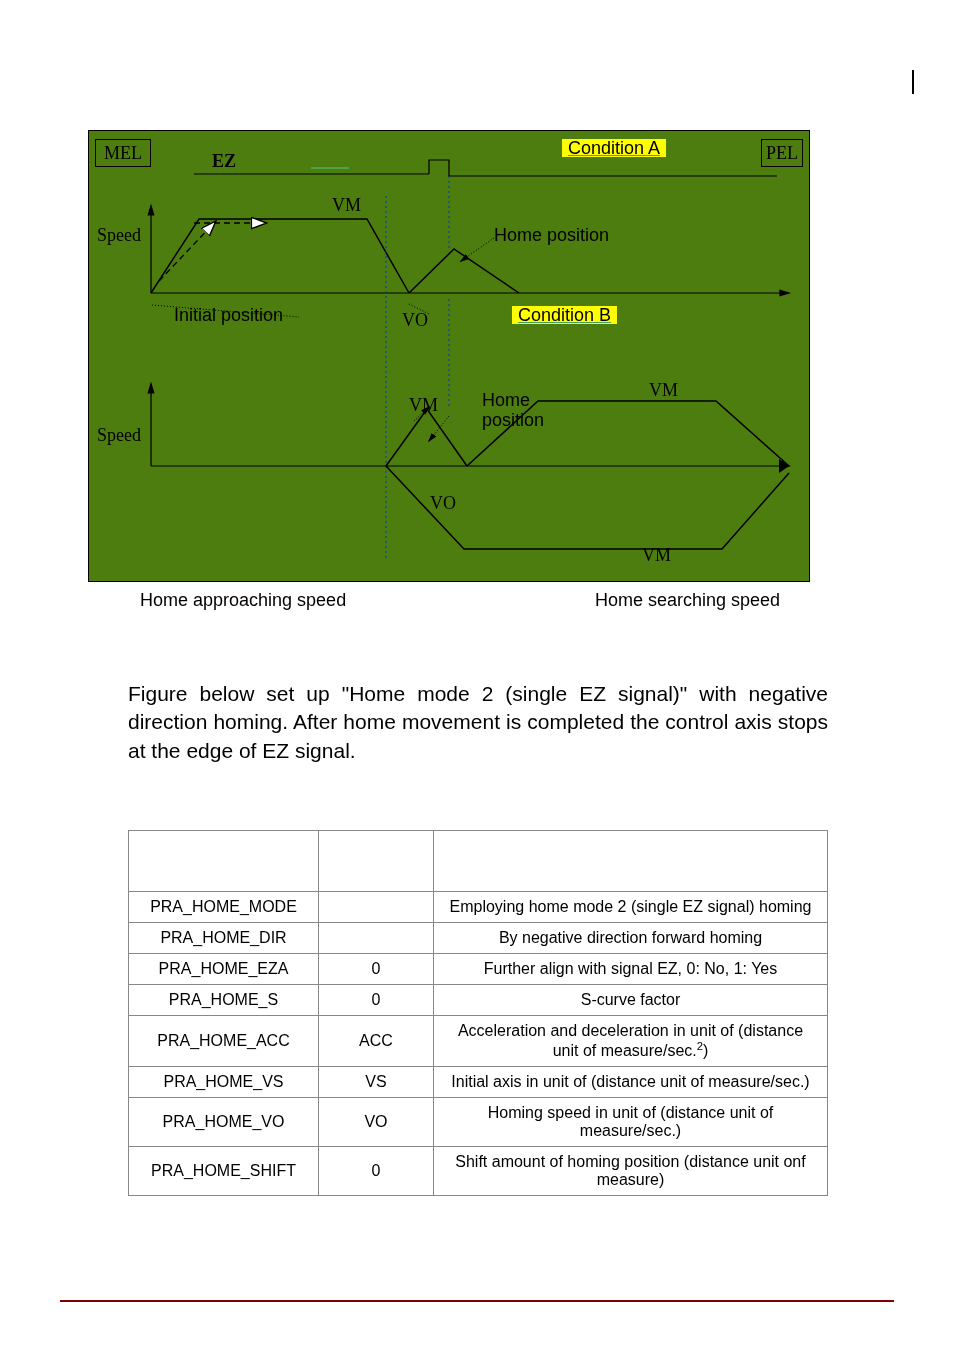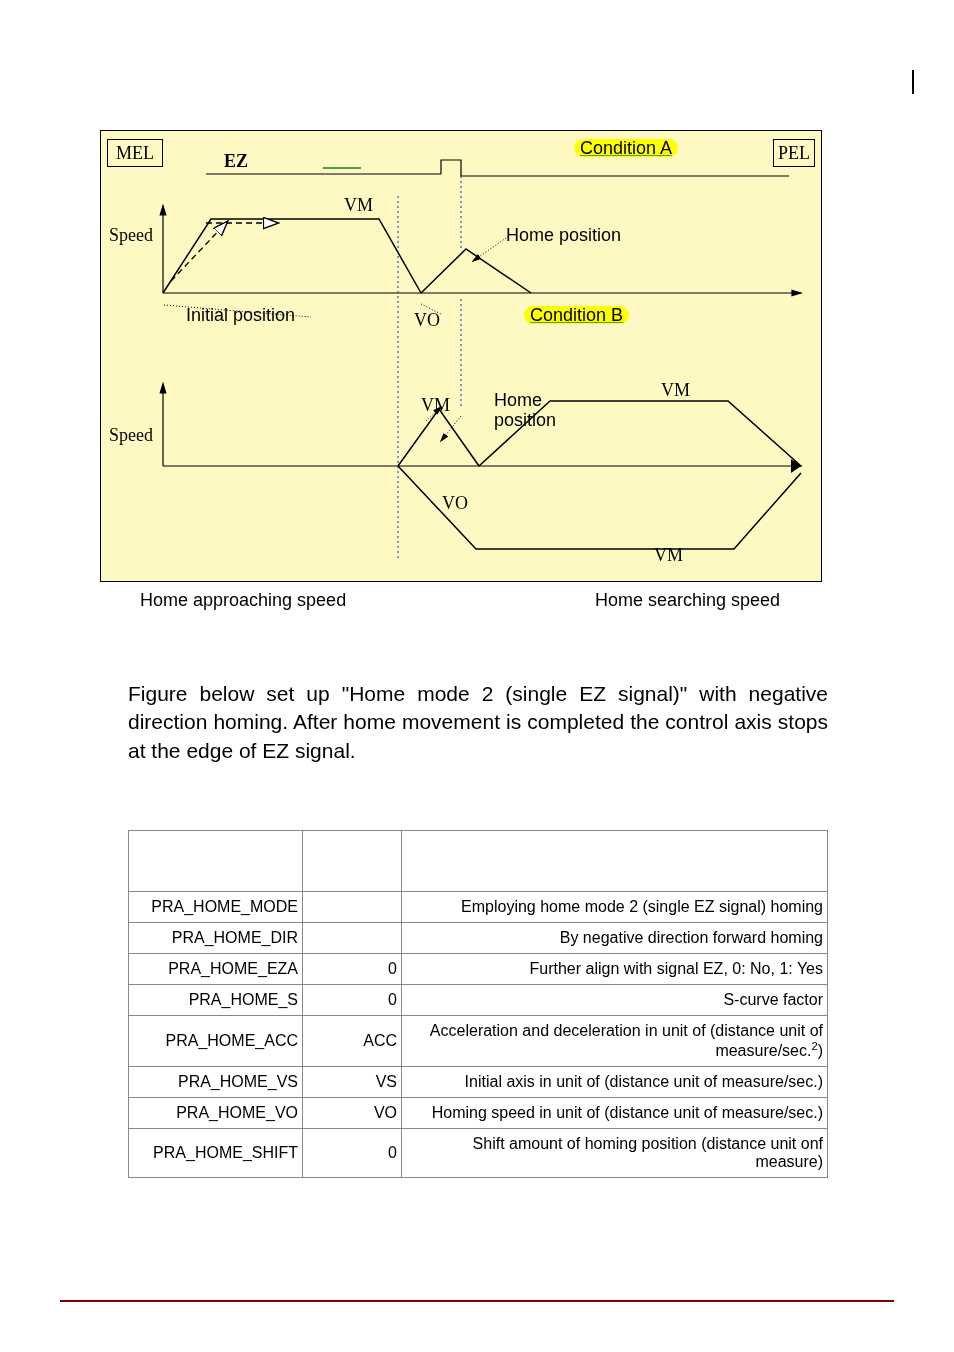--- a/index.html
+++ b/index.html
@@ -21,39 +21,38 @@
     top: 70px;
     right: 40px;
     width: 2px;
     height: 24px;
     background: #000;
   }
 
   
   .diagram-frame {
     position: absolute;
-    left: 100px;
+    left: 88px;
     top: 130px;
     width: 720px;
     height: 450px;
     border: 1px solid #000;
-    background: #fef9c3;
+    background: #4d7c0f;
   }
   .dlabel {
     position: absolute;
     font-size: 18px;
     line-height: 1;
   }
   .serif { font-family: "Times New Roman", Times, serif; }
   .hl {
     background: #ffff00;
     text-decoration: underline;
     text-decoration-color: #4aa34a;
     padding: 0 6px;
-    border-radius: 9px;
   }
   svg.diagram {
     position: absolute;
     left: 0; top: 0;
     width: 720px; height: 450px;
     overflow: visible;
   }
 
   .caption-row {
     position: absolute;
@@ -80,22 +79,22 @@
   .tbl {
     position: absolute;
     left: 128px;
     top: 830px;
     width: 700px;
     border-collapse: collapse;
     font-size: 16px;
   }
   .tbl th, .tbl td {
     border: 1px solid #888;
-    padding: 6px 4px;
-    text-align: right;
+    padding: 6px 12px;
+    text-align: center;
     vertical-align: middle;
   }
   .tbl th { font-weight: normal; height: 48px; }
   .tbl .col1 { width: 165px; }
   .tbl .col2 { width: 90px; }
 
   .footer-line {
     position: absolute;
     left: 60px;
     right: 60px;

